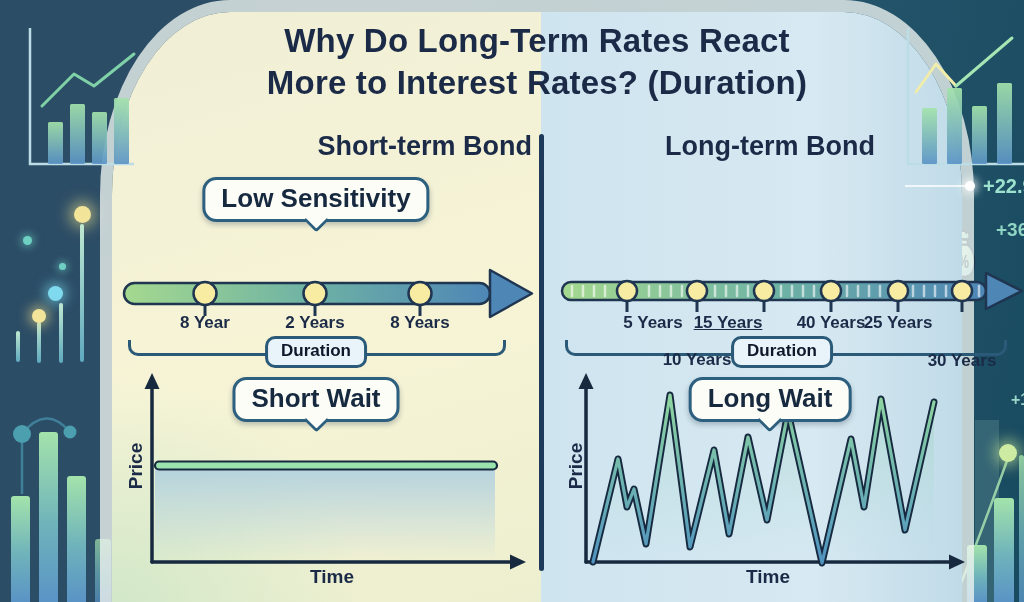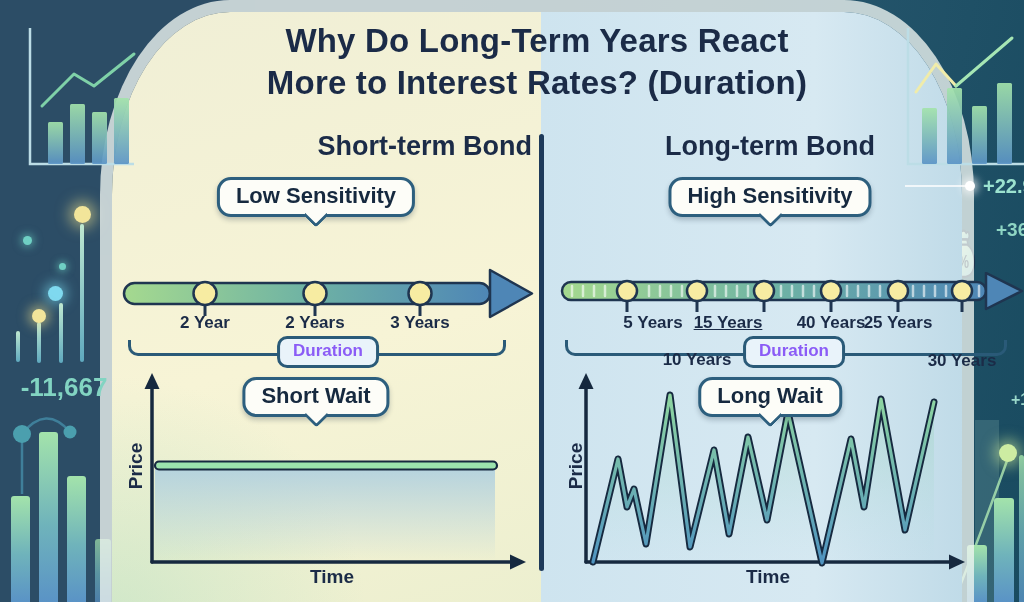--- a/index.html
+++ b/index.html
@@ -17,32 +17,32 @@
   #half-right{left:429px;width:421px;background:linear-gradient(90deg,#cee4ef 0%,#d7e9f2 65%,#c0dbe8 100%);}
   #divider{position:absolute;left:539px;top:134px;width:5px;height:437px;background:#1e3a5a;border-radius:3px;z-index:4;}
   
   #title{position:absolute;left:100px;top:20px;width:874px;text-align:center;z-index:4;
          font-size:33px;line-height:1.26;font-weight:bold;color:#1b2b47;letter-spacing:.2px;}
   .panel-heading{position:absolute;top:131px;width:420px;text-align:center;z-index:4;
          font-size:27px;font-weight:bold;color:#1b2b47;}
   #heading-left{left:112px;text-align:right;} #heading-right{left:560px;}
   .bubble{position:absolute;transform:translateX(-50%);z-index:6;background:#fdfdf8;
          border:3px solid #2d5f7e;border-radius:14px;padding:3px 16px 5px;white-space:nowrap;
-         font-size:22px;font-weight:bold;color:#16293f;box-shadow:0 3px 5px rgba(25,45,65,.25);}
+         font-size:26px;font-weight:bold;color:#16293f;box-shadow:0 3px 5px rgba(25,45,65,.25);}
   .bubble:after{content:"";position:absolute;left:50%;bottom:-10px;width:15px;height:15px;
          background:#fdfdf8;border-right:3px solid #2d5f7e;border-bottom:3px solid #2d5f7e;
          transform:translateX(-50%) rotate(45deg);border-bottom-right-radius:4px;}
   .tl-label{position:absolute;width:120px;text-align:center;top:313px;z-index:5;
          font-size:17px;font-weight:bold;color:#1b2b47;}
   .bracket{position:absolute;top:340px;height:16px;box-sizing:border-box;z-index:4;
          border:3px solid #2a5a78;border-top:none;border-radius:0 0 10px 10px;}
   #bracket-left{left:128px;width:378px;} #bracket-right{left:565px;width:442px;}
   .duration-box{position:absolute;top:336px;transform:translateX(-50%);z-index:5;
          background:#e9f3fa;border:3px solid #2a5a78;border-radius:10px;padding:2px 13px 4px;
-         font-size:17px;font-weight:bold;color:#8b5cf6;margin-left:12px;}
+         font-size:17px;font-weight:bold;color:#0f172a;}
   .ylabel{position:absolute;width:90px;text-align:center;transform:rotate(-90deg);z-index:4;
          font-size:19px;font-weight:bold;color:#1b2b47;}
   .xlabel{position:absolute;width:200px;text-align:center;z-index:4;
          font-size:19px;font-weight:bold;color:#1b2b47;}
   
   .decor-val{position:absolute;z-index:5;white-space:nowrap;}
   #decor-val-left{left:8px;top:372px;width:112px;text-align:center;font-size:26px;font-weight:600;color:#82d4c2;}
   #decor-val-r1{left:983px;top:175px;font-size:20px;font-weight:600;color:#9ce2cf;}
   #decor-val-r2{left:996px;top:219px;font-size:19px;font-weight:600;color:#8fd6c4;}
   #decor-val-r3{left:1011px;top:391px;font-size:16px;font-weight:600;color:#9ad8ca;}
@@ -100,21 +100,20 @@
     </svg>
   <div class="glow-dot z1" style="left:74px;top:206px;width:17px;height:17px;background:#f2e59a;box-shadow:0 0 14px 5px rgba(240,225,140,.55)"></div>
   <div class="stick" style="left:80px;top:224px;height:138px"></div>
   <div class="glow-dot z1" style="left:23px;top:236px;width:9px;height:9px;background:#6fd0c4;box-shadow:0 0 8px 2px rgba(110,210,195,.6)"></div>
   <div class="glow-dot z1" style="left:59px;top:263px;width:7px;height:7px;background:#6fd0c4;box-shadow:0 0 7px 2px rgba(110,210,195,.55)"></div>
   <div class="glow-dot z1" style="left:48px;top:286px;width:15px;height:15px;background:#7fd9ef;box-shadow:0 0 12px 4px rgba(120,215,235,.55)"></div>
   <div class="stick" style="left:16px;top:331px;height:31px"></div>
   <div class="stick" style="left:37px;top:322px;height:41px"></div>
   <div class="glow-dot z1" style="left:32px;top:309px;width:14px;height:14px;background:#f2e59a;box-shadow:0 0 11px 4px rgba(240,225,140,.5)"></div>
   <div class="stick" style="left:59px;top:303px;height:60px"></div>
-  <div class="decor-val" id="decor-val-left">-11,667</div>
   <svg class="abs z1" style="left:8px;top:408px" width="80" height="92">
     <path d="M14 26 Q 38 -4 62 24" fill="none" stroke="#3f7f9a" stroke-width="2.5"></path>
     <line x1="14" y1="30" x2="14" y2="86" stroke="#3f7f9a" stroke-width="2.5"></line>
     <circle cx="14" cy="26" r="9" fill="#4b9fae"></circle>
       <circle cx="62" cy="24" r="6.5" fill="#4b9fae"></circle>
   </svg>
   <div id="decor-bars-left">
       <div class="decor-bar" style="left: 11px; width: 19px; top: 496px; height: 106px; opacity: 1;"></div>
       <div class="decor-bar" style="left: 39px; width: 19px; top: 432px; height: 170px; opacity: 1;"></div>
       <div class="decor-bar" style="left: 67px; width: 19px; top: 476px; height: 126px; opacity: 1;"></div>
@@ -146,28 +145,27 @@
       <div class="decor-bar" style="left: 1019px; width: 5px; top: 455px; height: 147px; opacity: 0.8;"></div>
     </div>
 
   <div id="window">
     <div class="half" id="half-left"></div>
     <div class="half" id="half-right"></div>
   </div>
   <div id="divider"></div>
 
   <div id="title">
-    <span style="display:block">Why Do Long-Term Years React</span>
+    <span style="display:block">Why Do Long-Term Rates React</span>
     <span style="display:block">More to Interest Rates? (Duration)</span>
   </div>
   <div class="panel-heading" id="heading-left">Short-term Bond</div>
   <div class="panel-heading" id="heading-right">Long-term Bond</div>
 
   <div class="bubble" style="left:316px;top:177px">Low Sensitivity</div>
-  <div class="bubble" style="left:770px;top:177px">High Sensitivity</div>
   <div class="bubble" style="left:316px;top:377px">Short Wait</div>
   <div class="bubble" style="left:770px;top:377px">Long Wait</div>
 
   <div id="bags-left"><svg></svg><svg viewBox="0 0 40 46" width="52" height="56" preserveAspectRatio="none" style="position: absolute; left: 179px; top: 228px; overflow: visible;">
         <path fill="url(#bagGrad)" stroke="#1f3550" stroke-width="2" stroke-linejoin="round" d="M13.5 10 C 11 4.5 14.5 1.5 16.5 4.5 C 17.5 1.5 22.5 1.5 23.5 4.5 C 25.5 1.5 29 4.5 26.5 10 Z"></path>
         <path fill="url(#bagGrad)" stroke="#1f3550" stroke-width="2" stroke-linejoin="round" d="M15.5 10 L24.5 10 L26 15 L14 15 Z"></path>
         <path fill="url(#bagGrad)" stroke="#1f3550" stroke-width="2" stroke-linejoin="round" d="M15 14.5 C 5.5 19 3 33 10 39.5 C 14.5 43.5 25.5 43.5 30 39.5 C 37 33 34.5 19 25 14.5 Z"></path>
         <text x="20" y="35" text-anchor="middle" font-size="16" font-weight="bold" fill="#1b2b47">%</text>
       </svg><svg></svg><svg viewBox="0 0 40 46" width="52" height="56" preserveAspectRatio="none" style="position: absolute; left: 289px; top: 228px; overflow: visible;">
         <path fill="url(#bagGrad)" stroke="#1f3550" stroke-width="2" stroke-linejoin="round" d="M13.5 10 C 11 4.5 14.5 1.5 16.5 4.5 C 17.5 1.5 22.5 1.5 23.5 4.5 C 25.5 1.5 29 4.5 26.5 10 Z"></path>
@@ -317,23 +315,23 @@
       <line x1="208" y1="28" x2="208" y2="40" stroke="#1f3550" stroke-width="3"></line>
       <circle cx="208" cy="19" r="10" fill="#f7eca2" stroke="#1f3550" stroke-width="2.5"></circle>
       <line x1="275" y1="28" x2="275" y2="40" stroke="#1f3550" stroke-width="3"></line>
       <circle cx="275" cy="19" r="10" fill="#f7eca2" stroke="#1f3550" stroke-width="2.5"></circle>
       <line x1="342" y1="28" x2="342" y2="40" stroke="#1f3550" stroke-width="3"></line>
       <circle cx="342" cy="19" r="10" fill="#f7eca2" stroke="#1f3550" stroke-width="2.5"></circle>
       <line x1="406" y1="28" x2="406" y2="40" stroke="#1f3550" stroke-width="3"></line>
       <circle cx="406" cy="19" r="10" fill="#f7eca2" stroke="#1f3550" stroke-width="2.5"></circle>
     </svg>
   <div id="tl-labels">
-      <div class="tl-label" style="left: 145px;">2 Year</div>
+      <div class="tl-label" style="left: 145px;">8 Year</div>
       <div class="tl-label" style="left: 255px;">2 Years</div>
-      <div class="tl-label" style="left: 360px;">3 Years</div>
+      <div class="tl-label" style="left: 360px;">8 Years</div>
       <div class="tl-label" style="left: 593px;">5 Years</div>
       <div class="tl-label" style="left: 637px; margin-top: 37px;">10 Years</div>
       <div class="tl-label" style="left: 668px; text-decoration: underline;">15 Years</div>
       <div class="tl-label" style="left: 771px;">40 Years</div>
       <div class="tl-label" style="left: 838px;">25 Years</div>
       <div class="tl-label" style="left: 902px; margin-top: 38px;">30 Years</div>
     </div>
 
   <div class="bracket" id="bracket-left"></div>
   <div class="bracket" id="bracket-right"></div>

